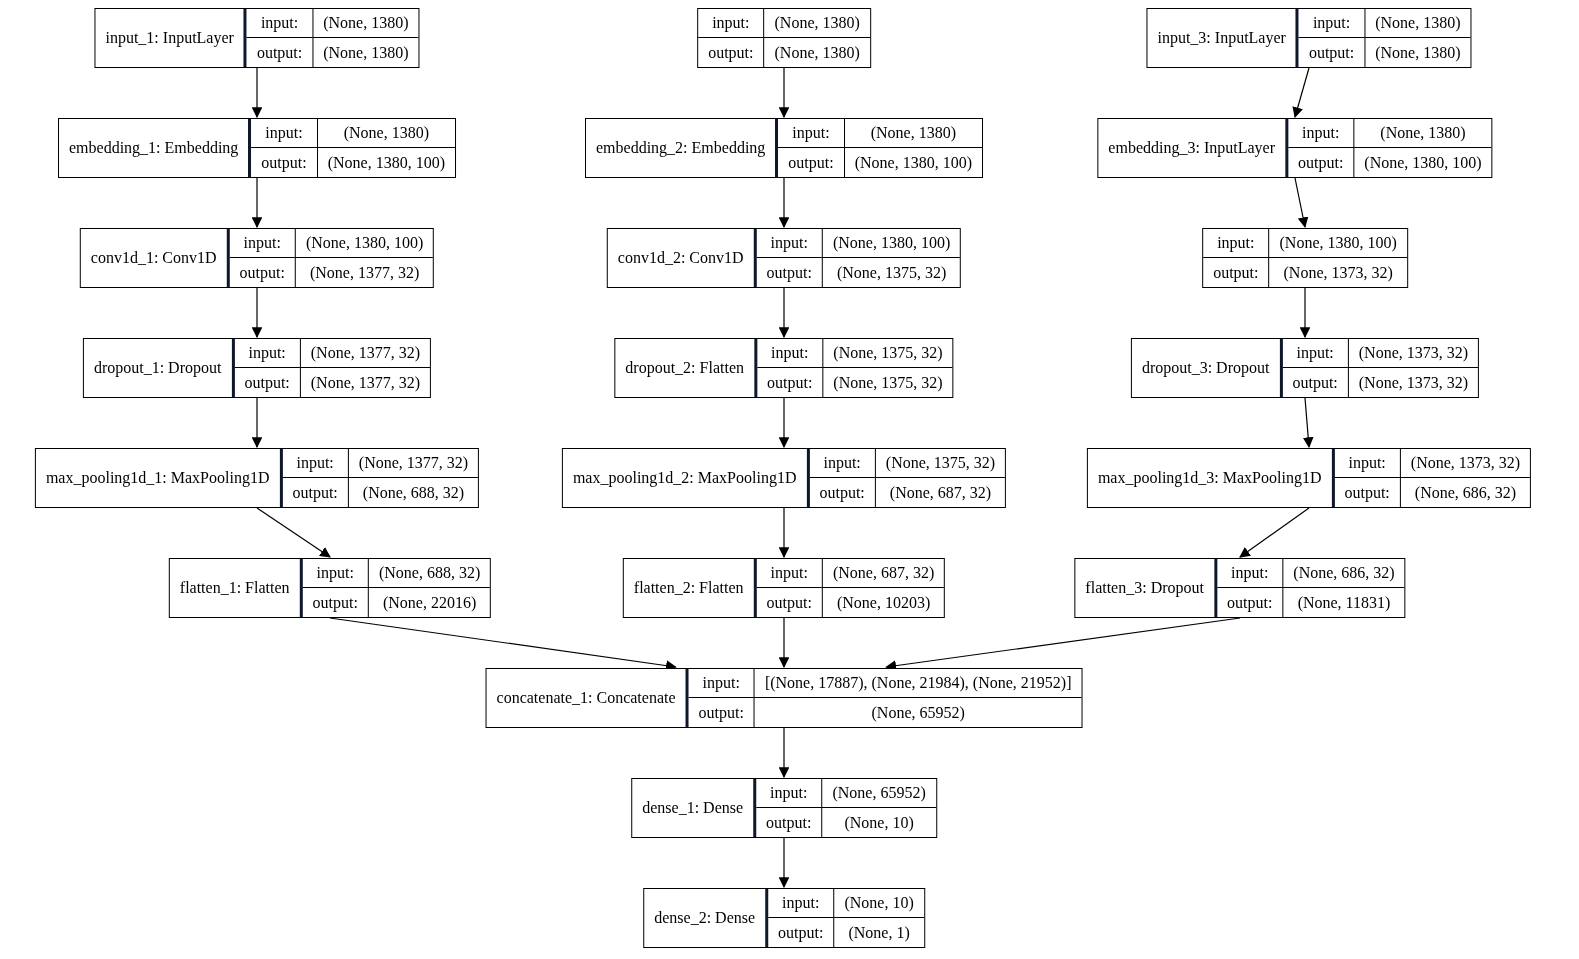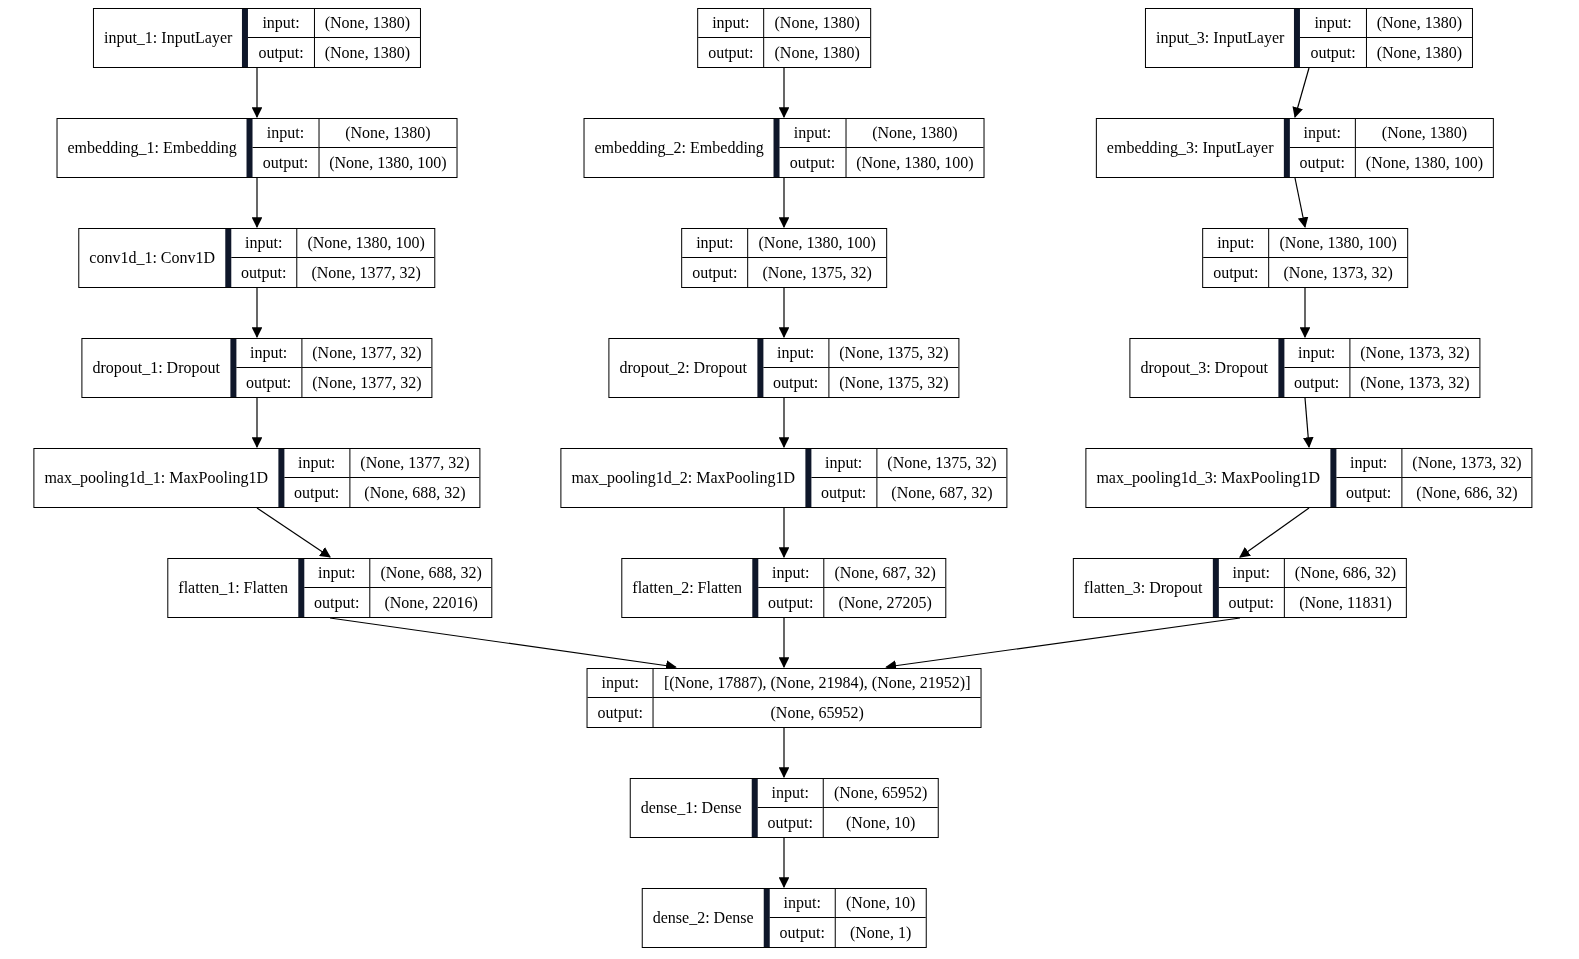--- a/index.html
+++ b/index.html
@@ -35,21 +35,21 @@
     color: #000000;
     white-space: nowrap;
   }
   .cell {
     display: flex;
     align-items: center;
     justify-content: center;
     padding: 4px 10px;
     line-height: 20px;
   }
-  .cell.title   { grid-column: 1; grid-row: 1 / 3; border-right: 6px solid #0f172a; }
+  .cell.title   { grid-column: 1; grid-row: 1 / 3; border-right: 3px solid #0f172a; }
   .cell.io-in   { grid-column: 2; grid-row: 1; border-bottom: 1px solid #000; }
   .cell.io-out  { grid-column: 2; grid-row: 2; }
   .cell.val-in  { grid-column: 3; grid-row: 1; border-left: 1px solid #000; border-bottom: 1px solid #000; }
   .cell.val-out { grid-column: 3; grid-row: 2; border-left: 1px solid #000; }
   #edges line { stroke: #000000; stroke-width: 1.2; }
   #edges .arrowhead { fill: #000000; }
 </style>
 </head>
 <body>
 
@@ -132,45 +132,46 @@
       <div class="cell val-out">(None, 1380)</div>
     </div>
     <div class="node" style="left: 784px; top: 118px;">
       <div class="cell title">embedding_2: Embedding</div>
       <div class="cell io-in">input:</div>
       <div class="cell val-in">(None, 1380)</div>
       <div class="cell io-out">output:</div>
       <div class="cell val-out">(None, 1380, 100)</div>
     </div>
     <div class="node" style="left: 784px; top: 228px;">
+      <div class="cell title">conv1d_2: Conv1D</div>
       <div class="cell io-in">input:</div>
       <div class="cell val-in">(None, 1380, 100)</div>
       <div class="cell io-out">output:</div>
       <div class="cell val-out">(None, 1375, 32)</div>
     </div>
     <div class="node" style="left: 784px; top: 338px;">
-      <div class="cell title">dropout_2: Dropout</div>
+      <div class="cell title">dropout_2: Flatten</div>
       <div class="cell io-in">input:</div>
       <div class="cell val-in">(None, 1375, 32)</div>
       <div class="cell io-out">output:</div>
       <div class="cell val-out">(None, 1375, 32)</div>
     </div>
     <div class="node" style="left: 784px; top: 448px;">
       <div class="cell title">max_pooling1d_2: MaxPooling1D</div>
       <div class="cell io-in">input:</div>
       <div class="cell val-in">(None, 1375, 32)</div>
       <div class="cell io-out">output:</div>
       <div class="cell val-out">(None, 687, 32)</div>
     </div>
     <div class="node" style="left: 784px; top: 558px;">
       <div class="cell title">flatten_2: Flatten</div>
       <div class="cell io-in">input:</div>
       <div class="cell val-in">(None, 687, 32)</div>
       <div class="cell io-out">output:</div>
-      <div class="cell val-out">(None, 27205)</div>
+      <div class="cell val-out">(None, 10203)</div>
     </div>
     <div class="node" style="left: 1309px; top: 8px;">
       <div class="cell title">input_3: InputLayer</div>
       <div class="cell io-in">input:</div>
       <div class="cell val-in">(None, 1380)</div>
       <div class="cell io-out">output:</div>
       <div class="cell val-out">(None, 1380)</div>
     </div>
     <div class="node" style="left: 1295px; top: 118px;">
       <div class="cell title">embedding_3: InputLayer</div>
@@ -200,20 +201,21 @@
       <div class="cell val-out">(None, 686, 32)</div>
     </div>
     <div class="node" style="left: 1240px; top: 558px;">
       <div class="cell title">flatten_3: Dropout</div>
       <div class="cell io-in">input:</div>
       <div class="cell val-in">(None, 686, 32)</div>
       <div class="cell io-out">output:</div>
       <div class="cell val-out">(None, 11831)</div>
     </div>
     <div class="node" style="left: 784px; top: 668px;">
+      <div class="cell title">concatenate_1: Concatenate</div>
       <div class="cell io-in">input:</div>
       <div class="cell val-in">[(None, 17887), (None, 21984), (None, 21952)]</div>
       <div class="cell io-out">output:</div>
       <div class="cell val-out">(None, 65952)</div>
     </div>
     <div class="node" style="left: 784px; top: 778px;">
       <div class="cell title">dense_1: Dense</div>
       <div class="cell io-in">input:</div>
       <div class="cell val-in">(None, 65952)</div>
       <div class="cell io-out">output:</div>

